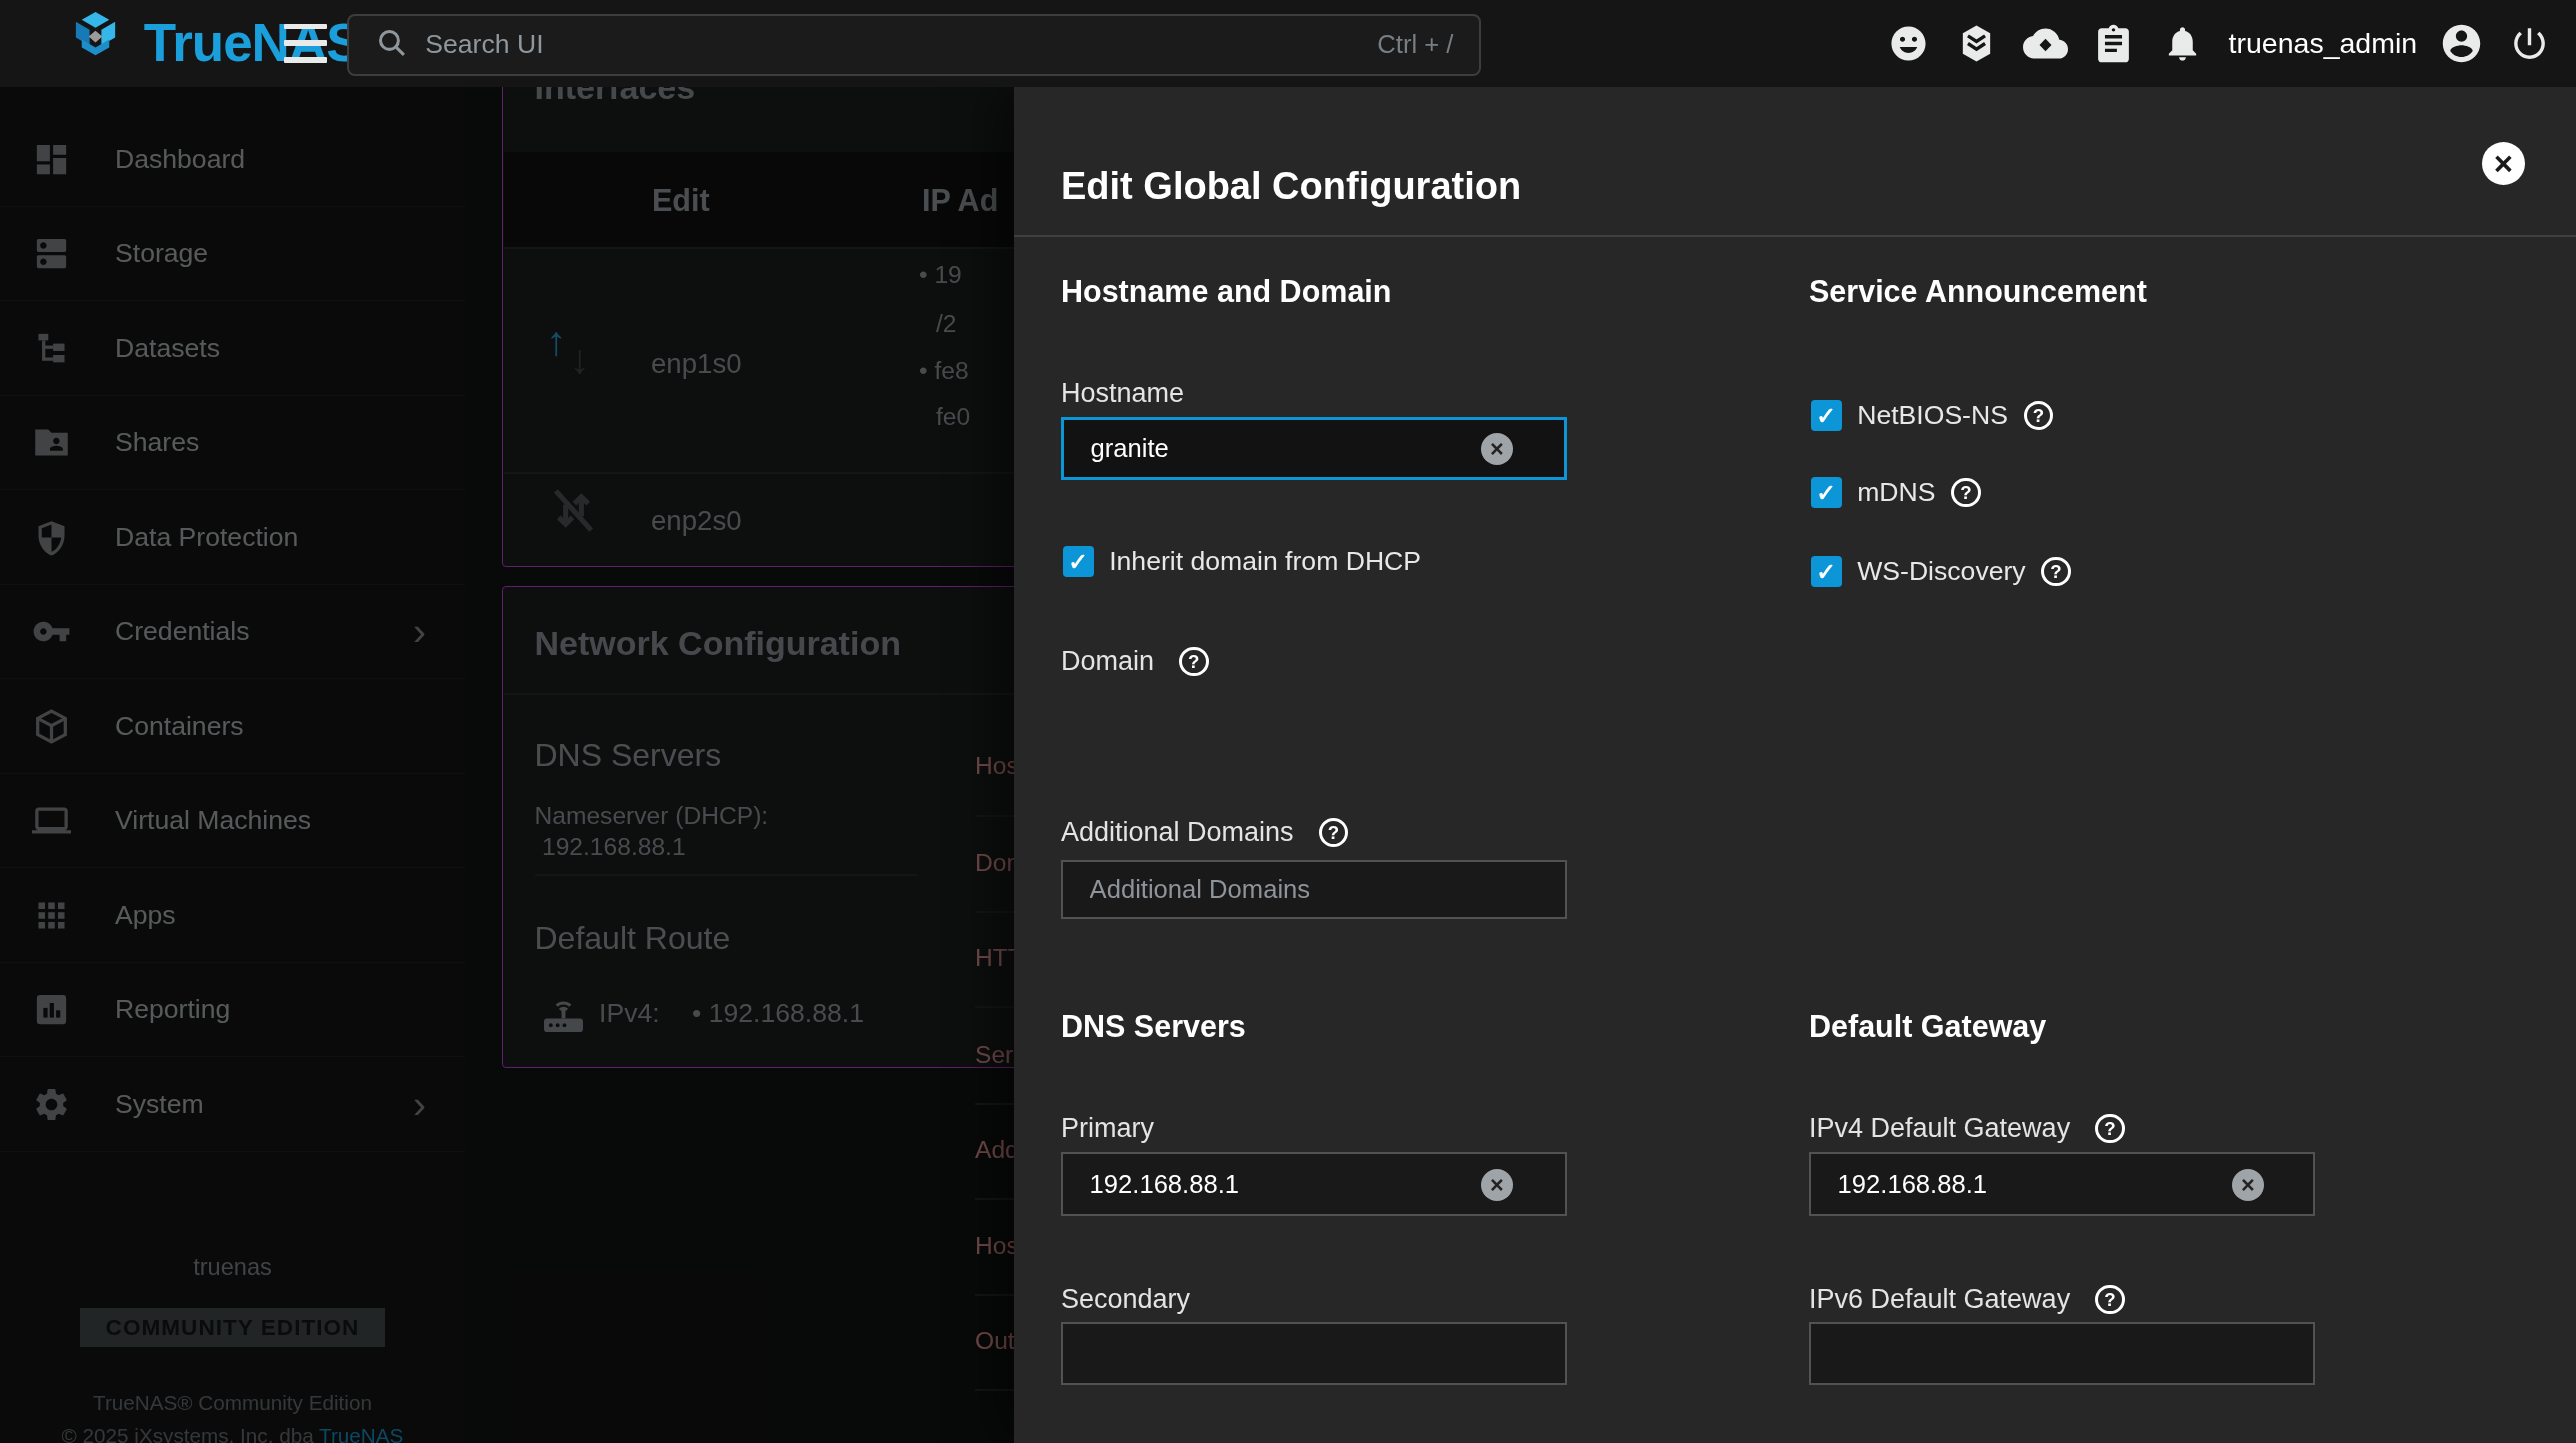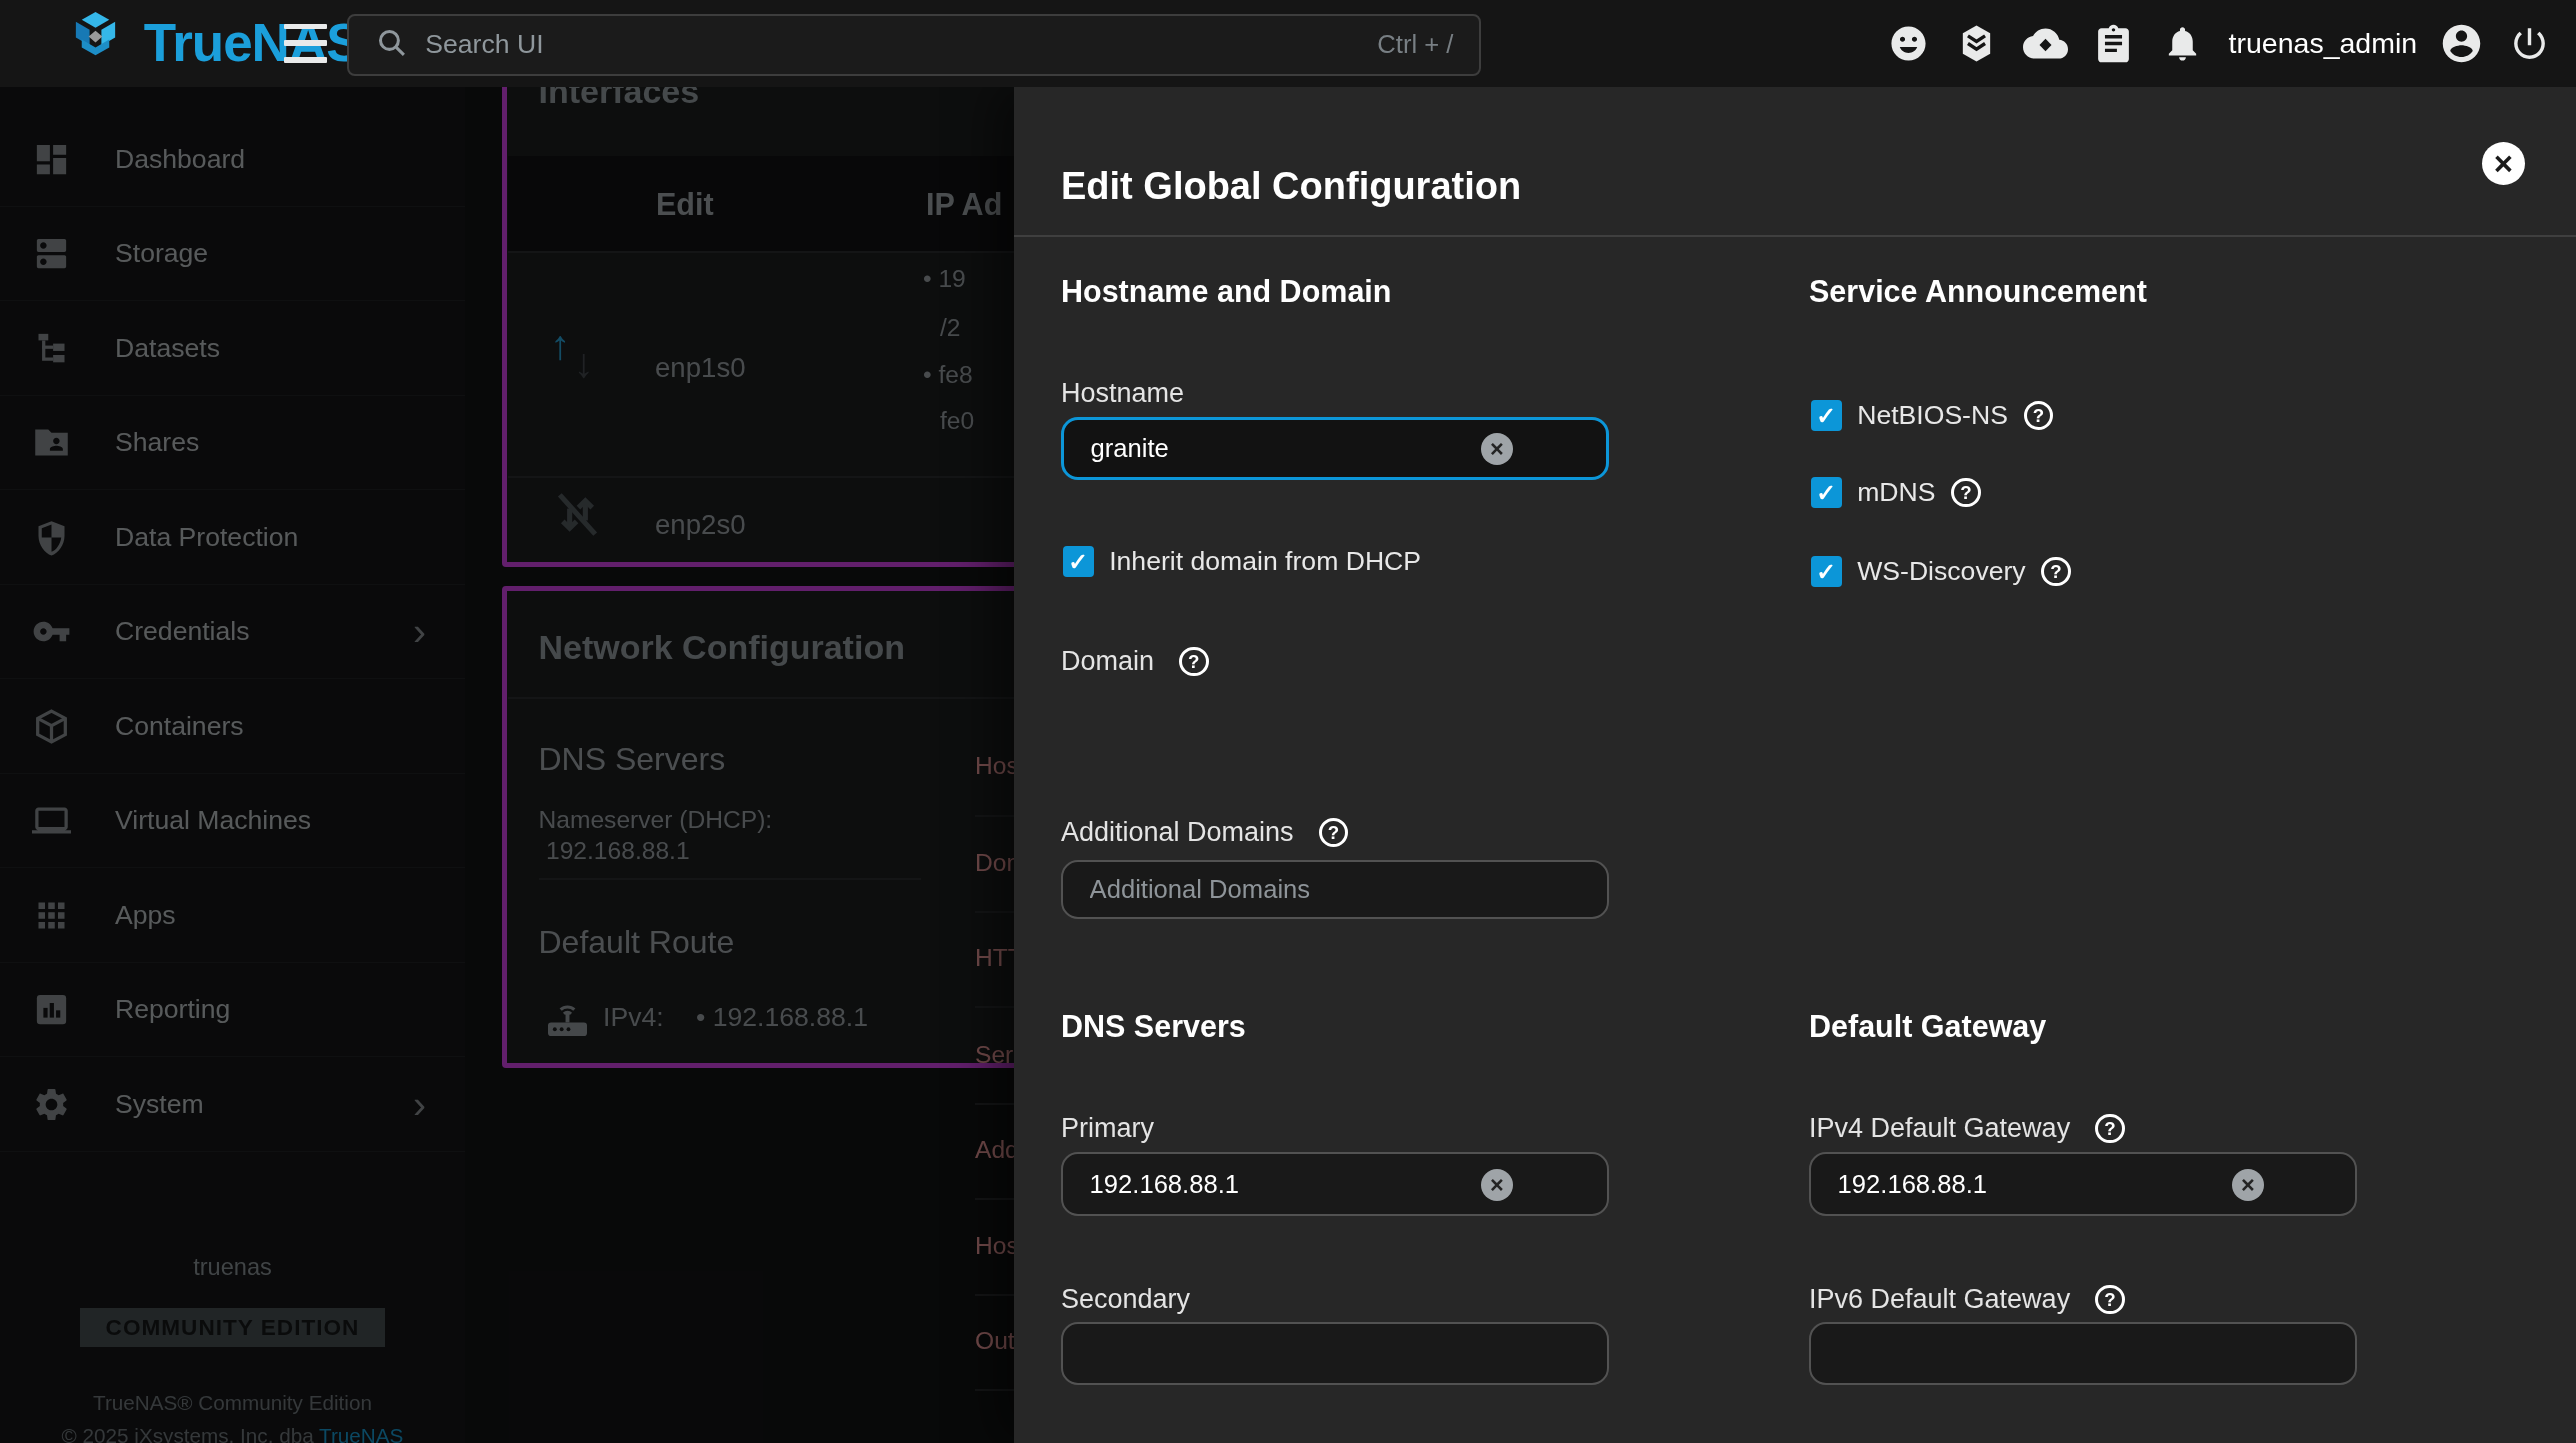--- a/index.html
+++ b/index.html
@@ -33,39 +33,39 @@
   .nav-label{position:absolute;left:115px;font-size:26.6px;color:#c2c7ca;}
   .nav-chevron{position:absolute;right:39px;font-size:39px;color:#90969a;line-height:0;}
   .sb-footer-host{left:0;top:1167px;width:465px;text-align:center;font-size:23.6px;color:#8f979b;}
   .sb-badge{left:80px;top:1221px;width:305px;height:39px;background:#4a5256;color:#17191a;font-weight:700;font-size:22.6px;letter-spacing:1px;display:flex;align-items:center;justify-content:center;}
   .sb-edition{left:0;top:1304px;width:465px;text-align:center;font-size:20.7px;color:#757d82;}
   .sb-copy{left:0;top:1337px;width:465px;text-align:center;font-size:20.7px;color:#757d82;}
   .sb-copy a{color:#1a9fd9;text-decoration:none;}
 
   
   .bgcontent{left:465px;top:87px;width:2111px;height:1356px;background:#131416;z-index:5;}
-  .card{position:absolute;background:#1d1f21;border:5px solid #d946ef;border-radius:3.9px;}
+  .card{position:absolute;background:#1d1f21;border:1px solid #d946ef;border-radius:3.9px;}
   .bg-h1{font-size:34px;font-weight:700;color:#9aa2a6;white-space:nowrap;}
   .bg-h2{font-size:30.5px;color:#a7aeb2;white-space:nowrap;}
   .bg-txt{font-size:24.6px;color:#a0a7ab;white-space:nowrap;}
   .thead{position:absolute;background:#121314;}
   .divider{position:absolute;background:#2e3032;height:2px;}
 
   
   .overlay{left:0;top:87px;width:2576px;height:1356px;background:rgba(0,0,0,0.55);z-index:20;}
 
   
   .panel{left:1014px;top:87px;width:1562px;height:1356px;background:#272727;z-index:30;box-shadow:-17.7px 0 47px rgba(0,0,0,0.5);}
   .panel-title{left:47px;top:53px;font-size:38px;font-weight:700;color:#ffffff;white-space:nowrap;}
   .panel-close{left:1468px;top:55px;width:43px;height:43px;border-radius:50%;background:#ffffff;color:#1a1a1a;display:flex;align-items:center;justify-content:center;font-size:33px;font-weight:700;cursor:pointer;line-height:0;}
   .panel-divider{left:0;top:148px;width:1562px;height:2px;background:#3f3f3f;}
   .sechead{font-size:30.5px;font-weight:700;color:#ffffff;white-space:nowrap;}
   .flabel{font-size:27px;color:#e4e4e4;white-space:nowrap;}
   .labelrow{display:flex;align-items:center;gap:25px;}
-  .tninput{position:absolute;width:548px;height:63px;background:#191919;border:2px solid #525252;border-radius:17px;color:#ffffff;font-size:25.6px;padding:0 69px 0 26.6px;outline:none;font-family:"Liberation Sans",sans-serif;}
+  .tninput{position:absolute;width:506px;height:63px;background:#191919;border:2px solid #525252;border-radius:0;color:#ffffff;font-size:25.6px;padding:0 69px 0 26.6px;outline:none;font-family:"Liberation Sans",sans-serif;}
   .tninput::placeholder{color:#8e9499;}
   .tninput.focused{border:3px solid #0c96d8;background:#121212;}
   .tninput.dim{color:#8e9499;}
   .clear-btn{position:absolute;width:32px;height:32px;border-radius:50%;background:#9fa4a8;color:#242424;display:flex;align-items:center;justify-content:center;font-size:23.6px;font-weight:700;cursor:pointer;line-height:0;}
   .cbrow{position:absolute;display:flex;align-items:center;gap:15.7px;height:35px;}
   .cbox{width:30.5px;height:30.5px;border-radius:3.9px;background:#0c96d8;display:flex;align-items:center;justify-content:center;flex:none;}
   .cbox .tick{color:#ffffff;font-size:23.6px;font-weight:700;line-height:0;}
   .cblabel{font-size:26.6px;color:#e8e8e8;white-space:nowrap;}
   .help{width:29.5px;height:29.5px;border-radius:50%;border:3px solid #ffffff;color:#ffffff;font-size:18.7px;font-weight:700;display:flex;align-items:center;justify-content:center;flex:none;}
 

